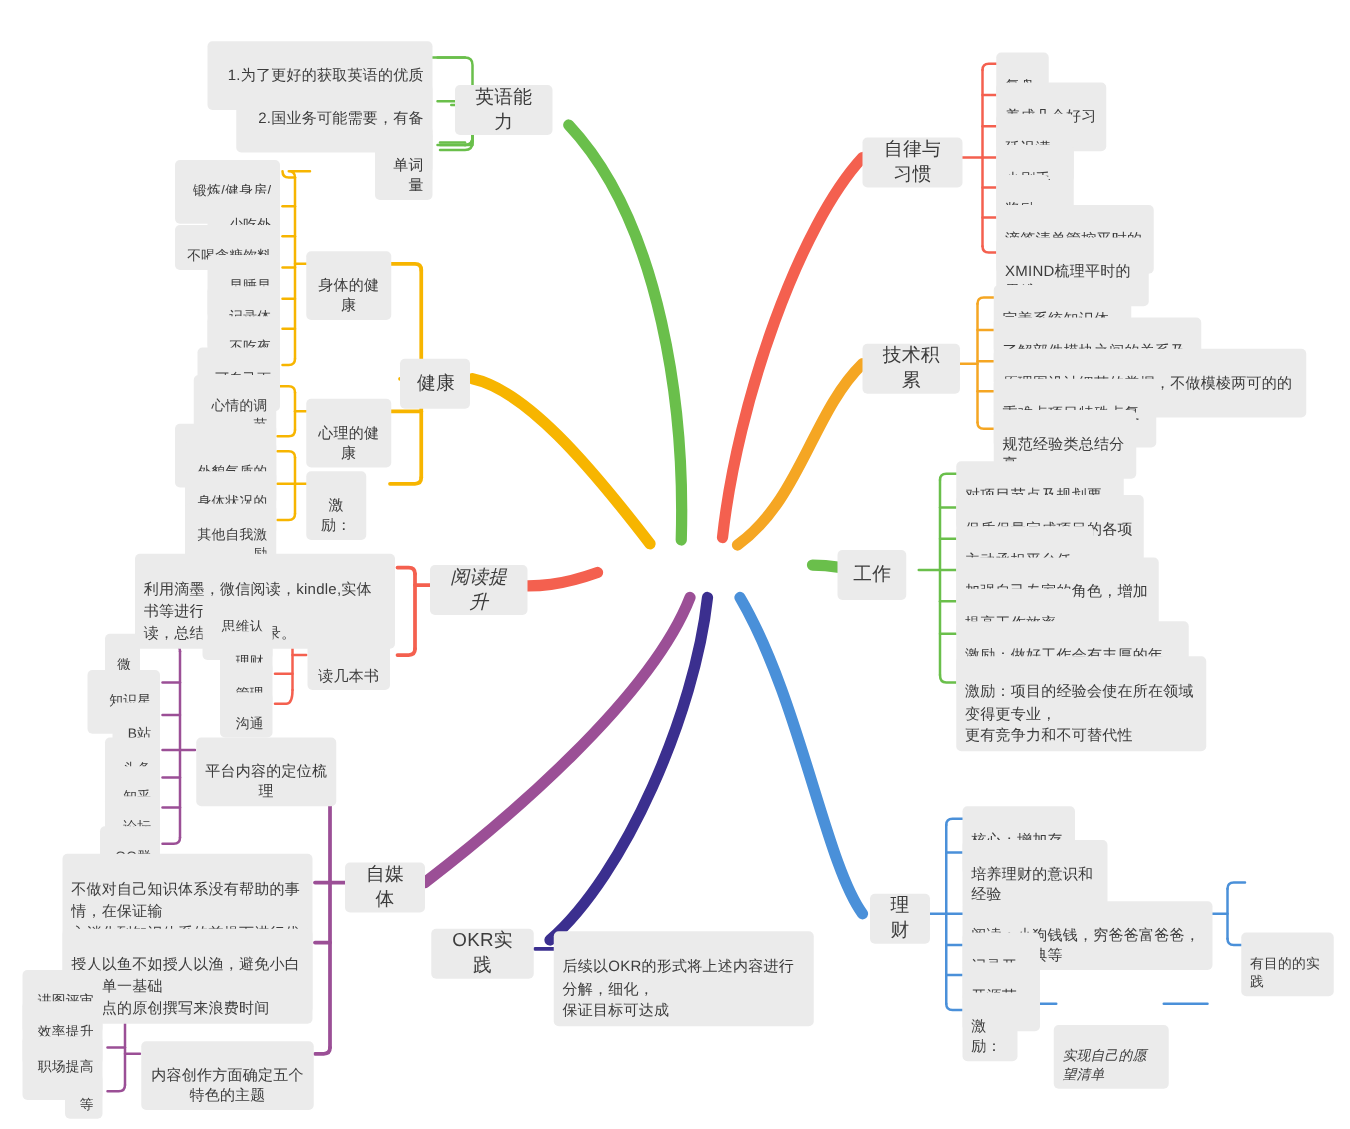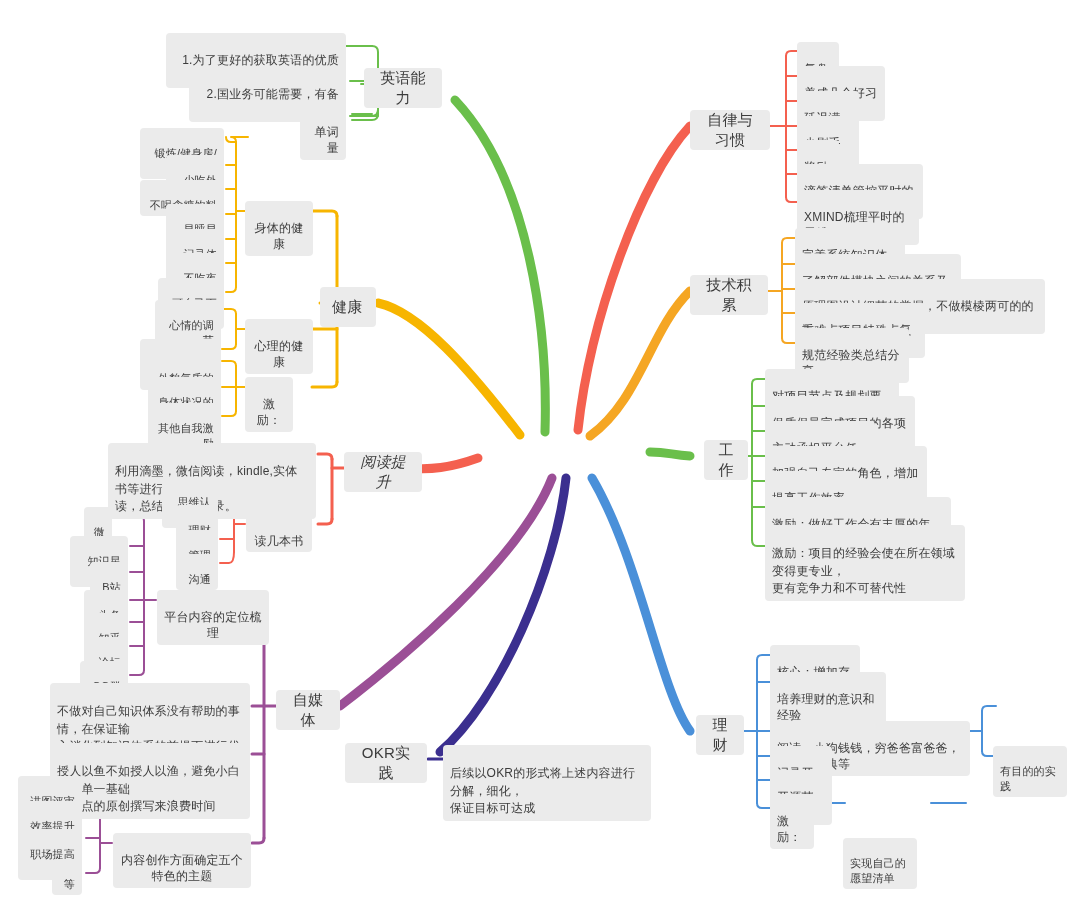--- a/index.html
+++ b/index.html
@@ -45,21 +45,21 @@
     align-items:center;
     justify-content:center;
     box-sizing:border-box;
   }
   
   .lvl1{
     font-size:15px;
     padding:20px 12px;
     display:flex;
     align-items:center;
-    justify-content:flex-start;
+    justify-content:flex-end;
   }
   .lvl2{ font-size:12px; }
   .lvl3{ font-size:11px; }
   .multi{ line-height:1.45; }
   .r{ text-align:right; }
   .c{ text-align:center; }
   .l{ text-align:left; }
 </style>
 </head>
 <body>
@@ -267,21 +267,21 @@
   <div class="node lvl2 l" style="left:795px; top:279px; width:250px;">
     <span>原理图设计细节的掌握，不做模棱两可的的人</span>
   </div>
   <div class="node lvl2 l" style="left:795px; top:303px; width:130px;">
     <span>重难点项目特殊点复盘</span>
   </div>
   <div class="node lvl2 l" style="left:795px; top:328px; width:114px;">
     <span>规范经验类总结分享</span>
   </div>
 
-  <div class="node lvl1 c" style="left:704px; top:440px; width:44px; height:32px;">
+  <div class="node lvl1 c" style="left:670px; top:440px; width:55px; height:32px;">
     <span>工作</span>
   </div>
   <div class="node lvl2 l" style="left:765px; top:369px; width:134px;">
     <span>对项目节点及规划要明晰</span>
   </div>
   <div class="node lvl2 l" style="left:765px; top:396px; width:150px;">
     <span>保质保量完成项目的各项任务</span>
   </div>
   <div class="node lvl2 l" style="left:765px; top:421px; width:110px;">
     <span>主动承担平台任务</span>
@@ -317,21 +317,21 @@
   </div>
   <div class="node lvl2 l" style="left:770px; top:746px; width:62px;">
     <span>记录开销</span>
   </div>
   <div class="node lvl2 l" style="left:770px; top:770px; width:62px;">
     <span>开源节流</span>
   </div>
   <div class="node lvl2 l" style="left:770px; top:794px; width:44px;">
     <span>激励：</span>
   </div>
-  <div class="node lvl3 l" style="left:843px; top:838px; width:74px;">
+  <div class="node lvl3 l" style="left:843px; top:820px; width:92px;font-style:italic;">
     <span>实现自己的愿望清单</span>
   </div>
 
   <div class="node lvl1 c" style="left:320px; top:287px; width:56px; height:32px;">
     <span>健康</span>
   </div>
   <div class="node lvl2 c" style="left:245px; top:201px; width:68px;">
     <span>身体的健康</span>
   </div>
   <div class="node lvl2 c" style="left:245px; top:319px; width:68px;">

